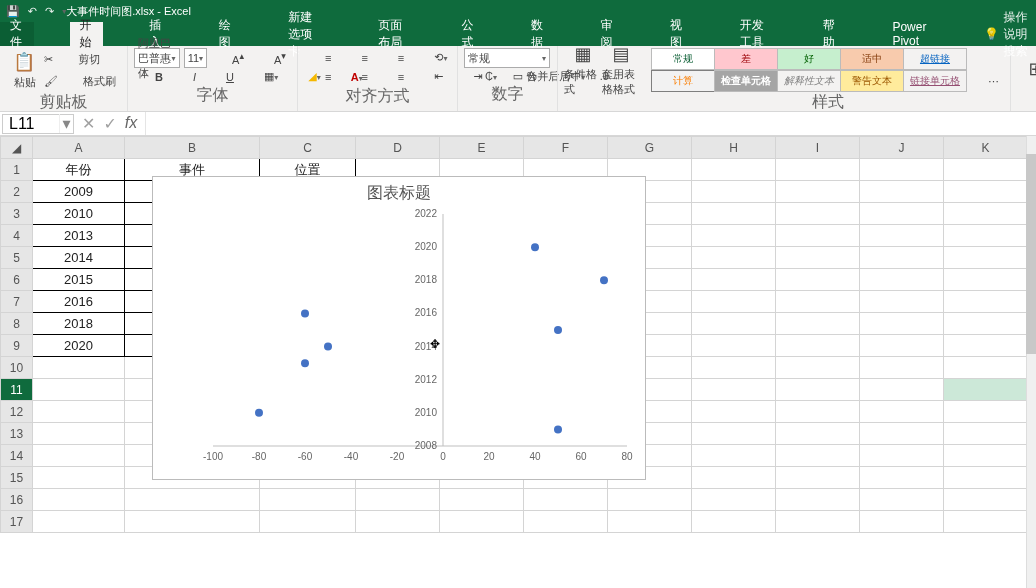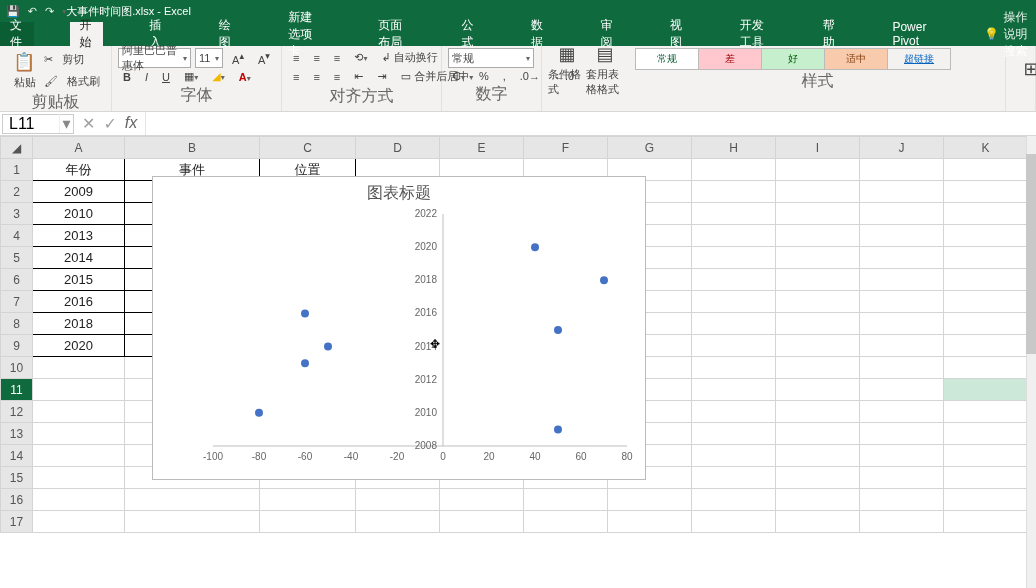--- a/index.html
+++ b/index.html
@@ -16,21 +16,21 @@
   .tab { padding: 0 10px; display: flex; align-items: center; cursor: pointer; }
   .tab.file { background: #0b5e34; }
   .tab.active { background: #f3f2f1; color: #222; }
   .tellme { display: flex; align-items: center; gap: 4px; margin-left: 10px; opacity: .9; }
 
   
   .ribbon { height: 66px; background: #f3f2f1; border-bottom: 1px solid #d7d7d7; display: flex; font-size: 11px; color: #444; }
   .group { border-right: 1px solid #e1e1e1; padding: 2px 6px 0 6px; display: flex; flex-direction: column; }
   .group .row { display: flex; align-items: center; gap: 4px; height: 22px; }
   .group .label { text-align: center; font-size: 16px; color: #666; margin-top: auto; padding-bottom: 19px; }
-  .btn { padding: 1px 4px; border: 1px solid transparent; cursor: pointer; white-space: nowrap; }
+  .btn { padding: 1px 4px; border: 1px solid transparent; cursor: pointer; white-space: nowrap; margin-left: 16px; }
   .bigbtn { display: flex; flex-direction: column; align-items: center; justify-content: center; width: 38px; height: 44px; cursor: pointer; font-size: 11px; }
   .bigbtn .ic { font-size: 18px; margin-bottom: 2px; }
   .fontbox, .sizebox { border: 1px solid #ababab; background: #fff; height: 20px; font-size: 11px; padding: 0 3px; display: flex; align-items: center; }
   .fontbox { width: 92px; }
   .sizebox { width: 34px; justify-content: space-between; }
   .styles { display: flex; gap: 0; }
   .stylecell { width: 64px; height: 22px; border: 1px solid #bbb; font-size: 10px; display: flex; align-items: center; justify-content: center; cursor: pointer; margin-left: -1px; }
   .stylecell.header { background: #fff; color: #0b5e34; }
   .stylecell.orange { background: #f8cbad; color: #843c0c; }
   .stylecell.link { color: #0563c1; text-decoration: underline; }
@@ -201,20 +201,28 @@
     <div class="label">&nbsp;</div>
   </div>
 
   <div class="group" style="flex:1;">
     <div class="styles">
       <div class="stylecell header">常规</div>
       <div class="stylecell" style="color:#9c0006;background:#ffc7ce;">差</div>
       <div class="stylecell" style="color:#006100;background:#c6efce;">好</div>
       <div class="stylecell orange">适中</div>
       <div class="stylecell link">超链接</div>
+    </div>
+    <div class="styles">
+      <div class="stylecell calc">计算</div>
+      <div class="stylecell check">检查单元格</div>
+      <div class="stylecell expl">解释性文本</div>
+      <div class="stylecell warn">警告文本</div>
+      <div class="stylecell lnk2">链接单元格</div>
+      <span class="btn" style="align-self:center;">⋯</span>
     </div>
     <div class="label">样式</div>
   </div>
 
   <div class="group" style="width:30px;">
      <div class="bigbtn">
         <span class="ic">⊞</span>
       </div>
   </div>
 </div>

